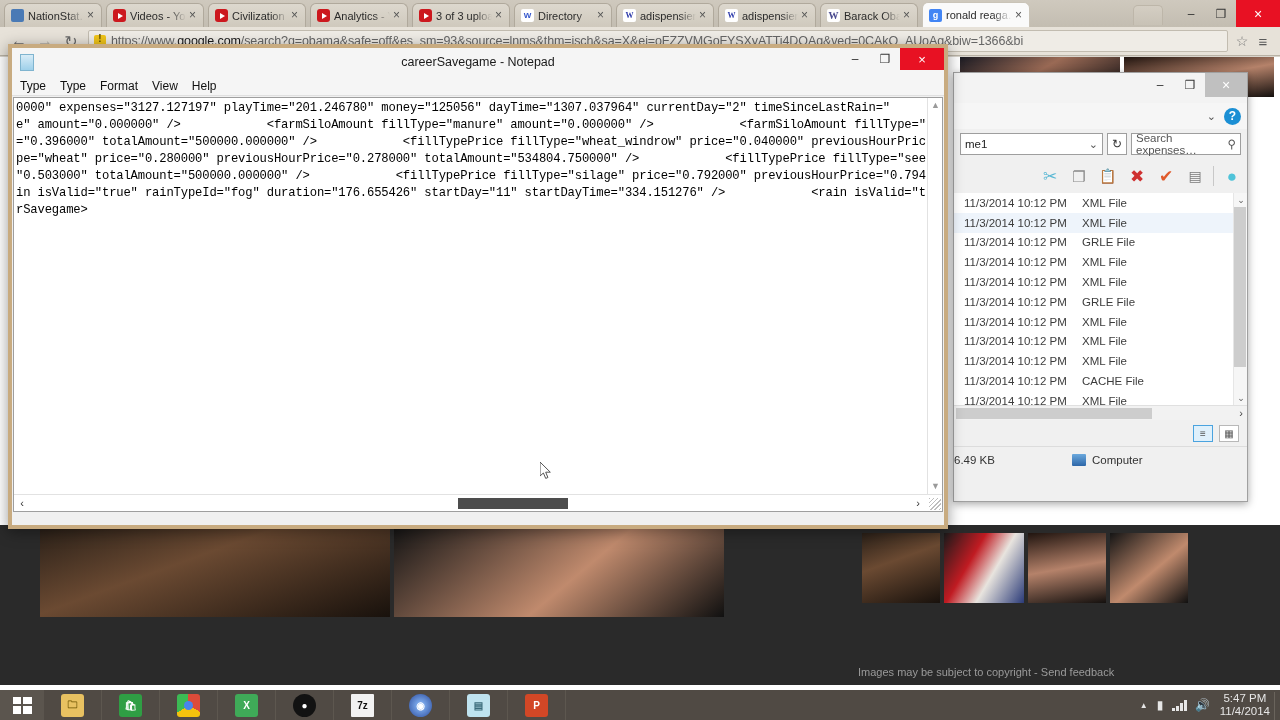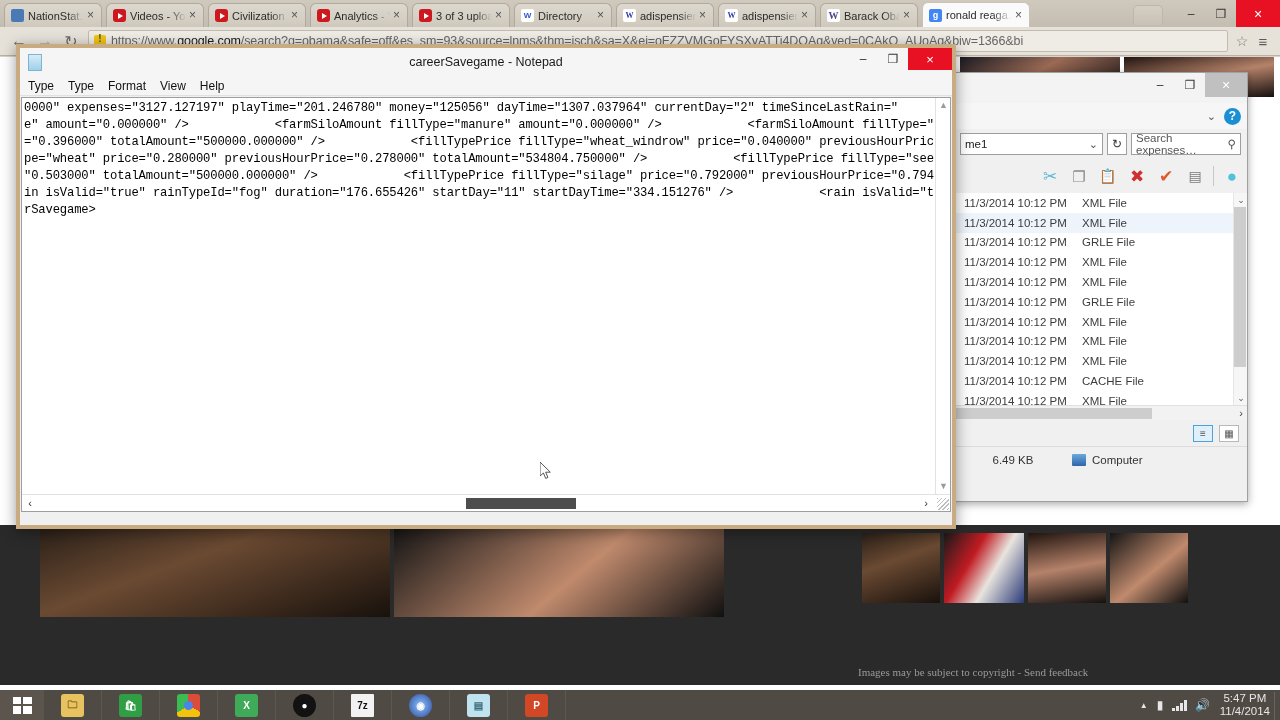--- a/index.html
+++ b/index.html
@@ -113,21 +113,21 @@
   .ph.r2 { background: linear-gradient(150deg,#1a1a22 0%, #9a6a55 45%, #0e0e12 100%); }
   .ph.r3 { background: linear-gradient(170deg,#20140f 0%, #b5826a 50%, #14100e 100%); }
   .ph.r4 { background: linear-gradient(140deg,#151515 0%, #c08a6d 55%, #101010 100%); }
   .ph.bw  { background: linear-gradient(160deg,#e9e9e9 0%, #4a4a4a 45%, #111 100%); }
   .ph.flag{ background: linear-gradient(120deg,#1b1b1b 0%, #c01b22 35%, #e8e4de 60%, #2a3a78 100%); }
 
   .dark-band {
     position: absolute; left: 0; width: 1280px; background: #2a2a2a;
   }
   .copyright-note {
-    position: absolute; font-size: 11px; color: #9a9a9a; font-family: Liberation Serif, serif;
+    position: absolute; font-size: 11px; color: #9a9a9a;
   }
 
   
   .explorer {
     position: absolute; left: 953px; top: 72px; width: 295px; height: 430px;
     background: #f0f0f0; border: 1px solid #a0a0a0;
     box-shadow: 0 2px 8px rgba(0,0,0,.35);
   }
   .ex-title {
     height: 30px; background: #f3f3f3; display: flex;
@@ -202,27 +202,27 @@
     height: 26px; background: #f0f0f0; display: flex; align-items: center;
     justify-content: flex-end; gap: 6px; padding-right: 8px;
   }
   .viewico { width: 20px; height: 17px; border: 1px solid #b8b8b8; background:#fff;
     font-size: 10px; text-align: center; line-height: 15px; color: #555; }
   .viewico.on { border-color: #4aa3df; background: #dff0fb; }
   .ex-status {
     height: 26px; background: #f0f0f0; border-top: 1px solid #dcdcdc;
     display: flex; align-items: center; font-size: 11.5px; color: #333;
   }
-  .st-size { width: 118px; text-align: center; }
+  .st-size { width: 118px; text-align: left; }
   .st-comp { display: flex; align-items: center; gap: 6px; }
   .pcico { width: 14px; height: 12px; background: linear-gradient(#6aa8dd,#2d66a8); border-radius: 1px; }
 
   
   .notepad {
-    position: absolute; left: 16px; top: 44px; width: 940px; height: 485px;
+    position: absolute; left: 8px; top: 44px; width: 940px; height: 485px;
     border: 4px solid #c8ab80; background: #f0f0f0;
     box-shadow: 0 3px 14px rgba(0,0,0,.4);
   }
   .np-title {
     height: 28px; background: #f5f5f5; display: flex; align-items: center;
     position: relative;
   }
   .np-ico {
     width: 14px; height: 17px; margin-left: 8px;
     background: linear-gradient(#d8ecf7,#9ed0ea); border: 1px solid #7fb4cf;

